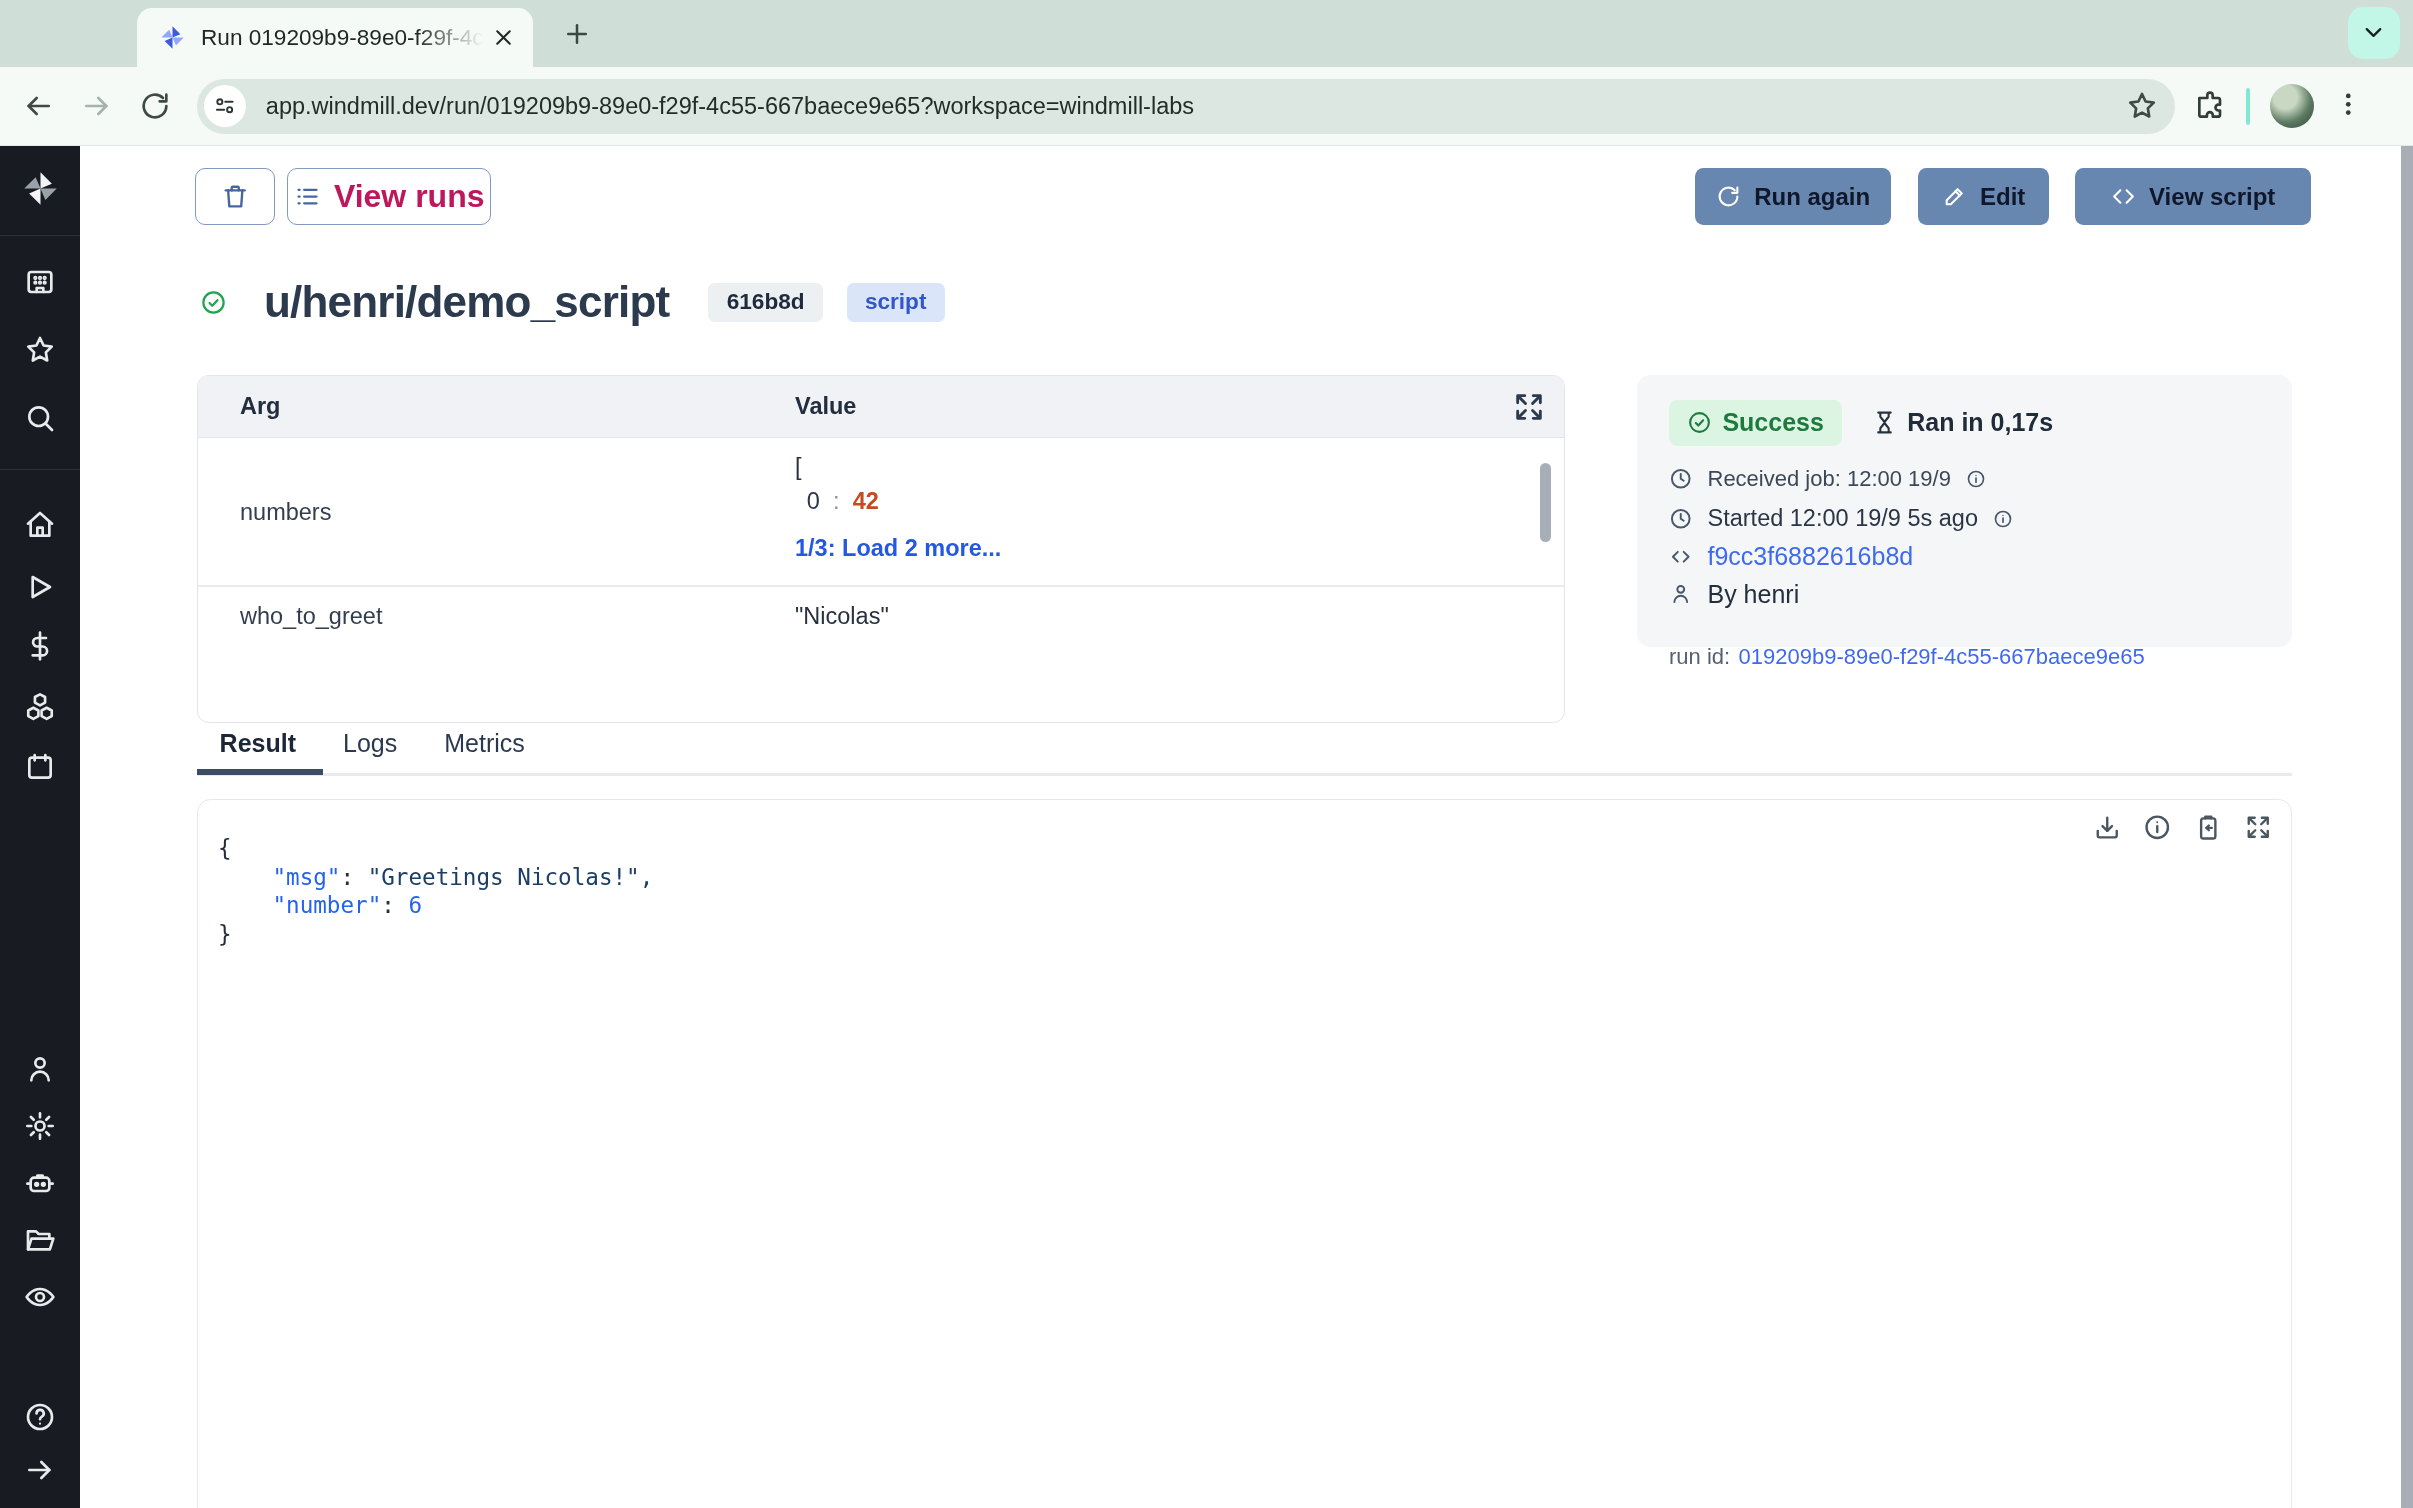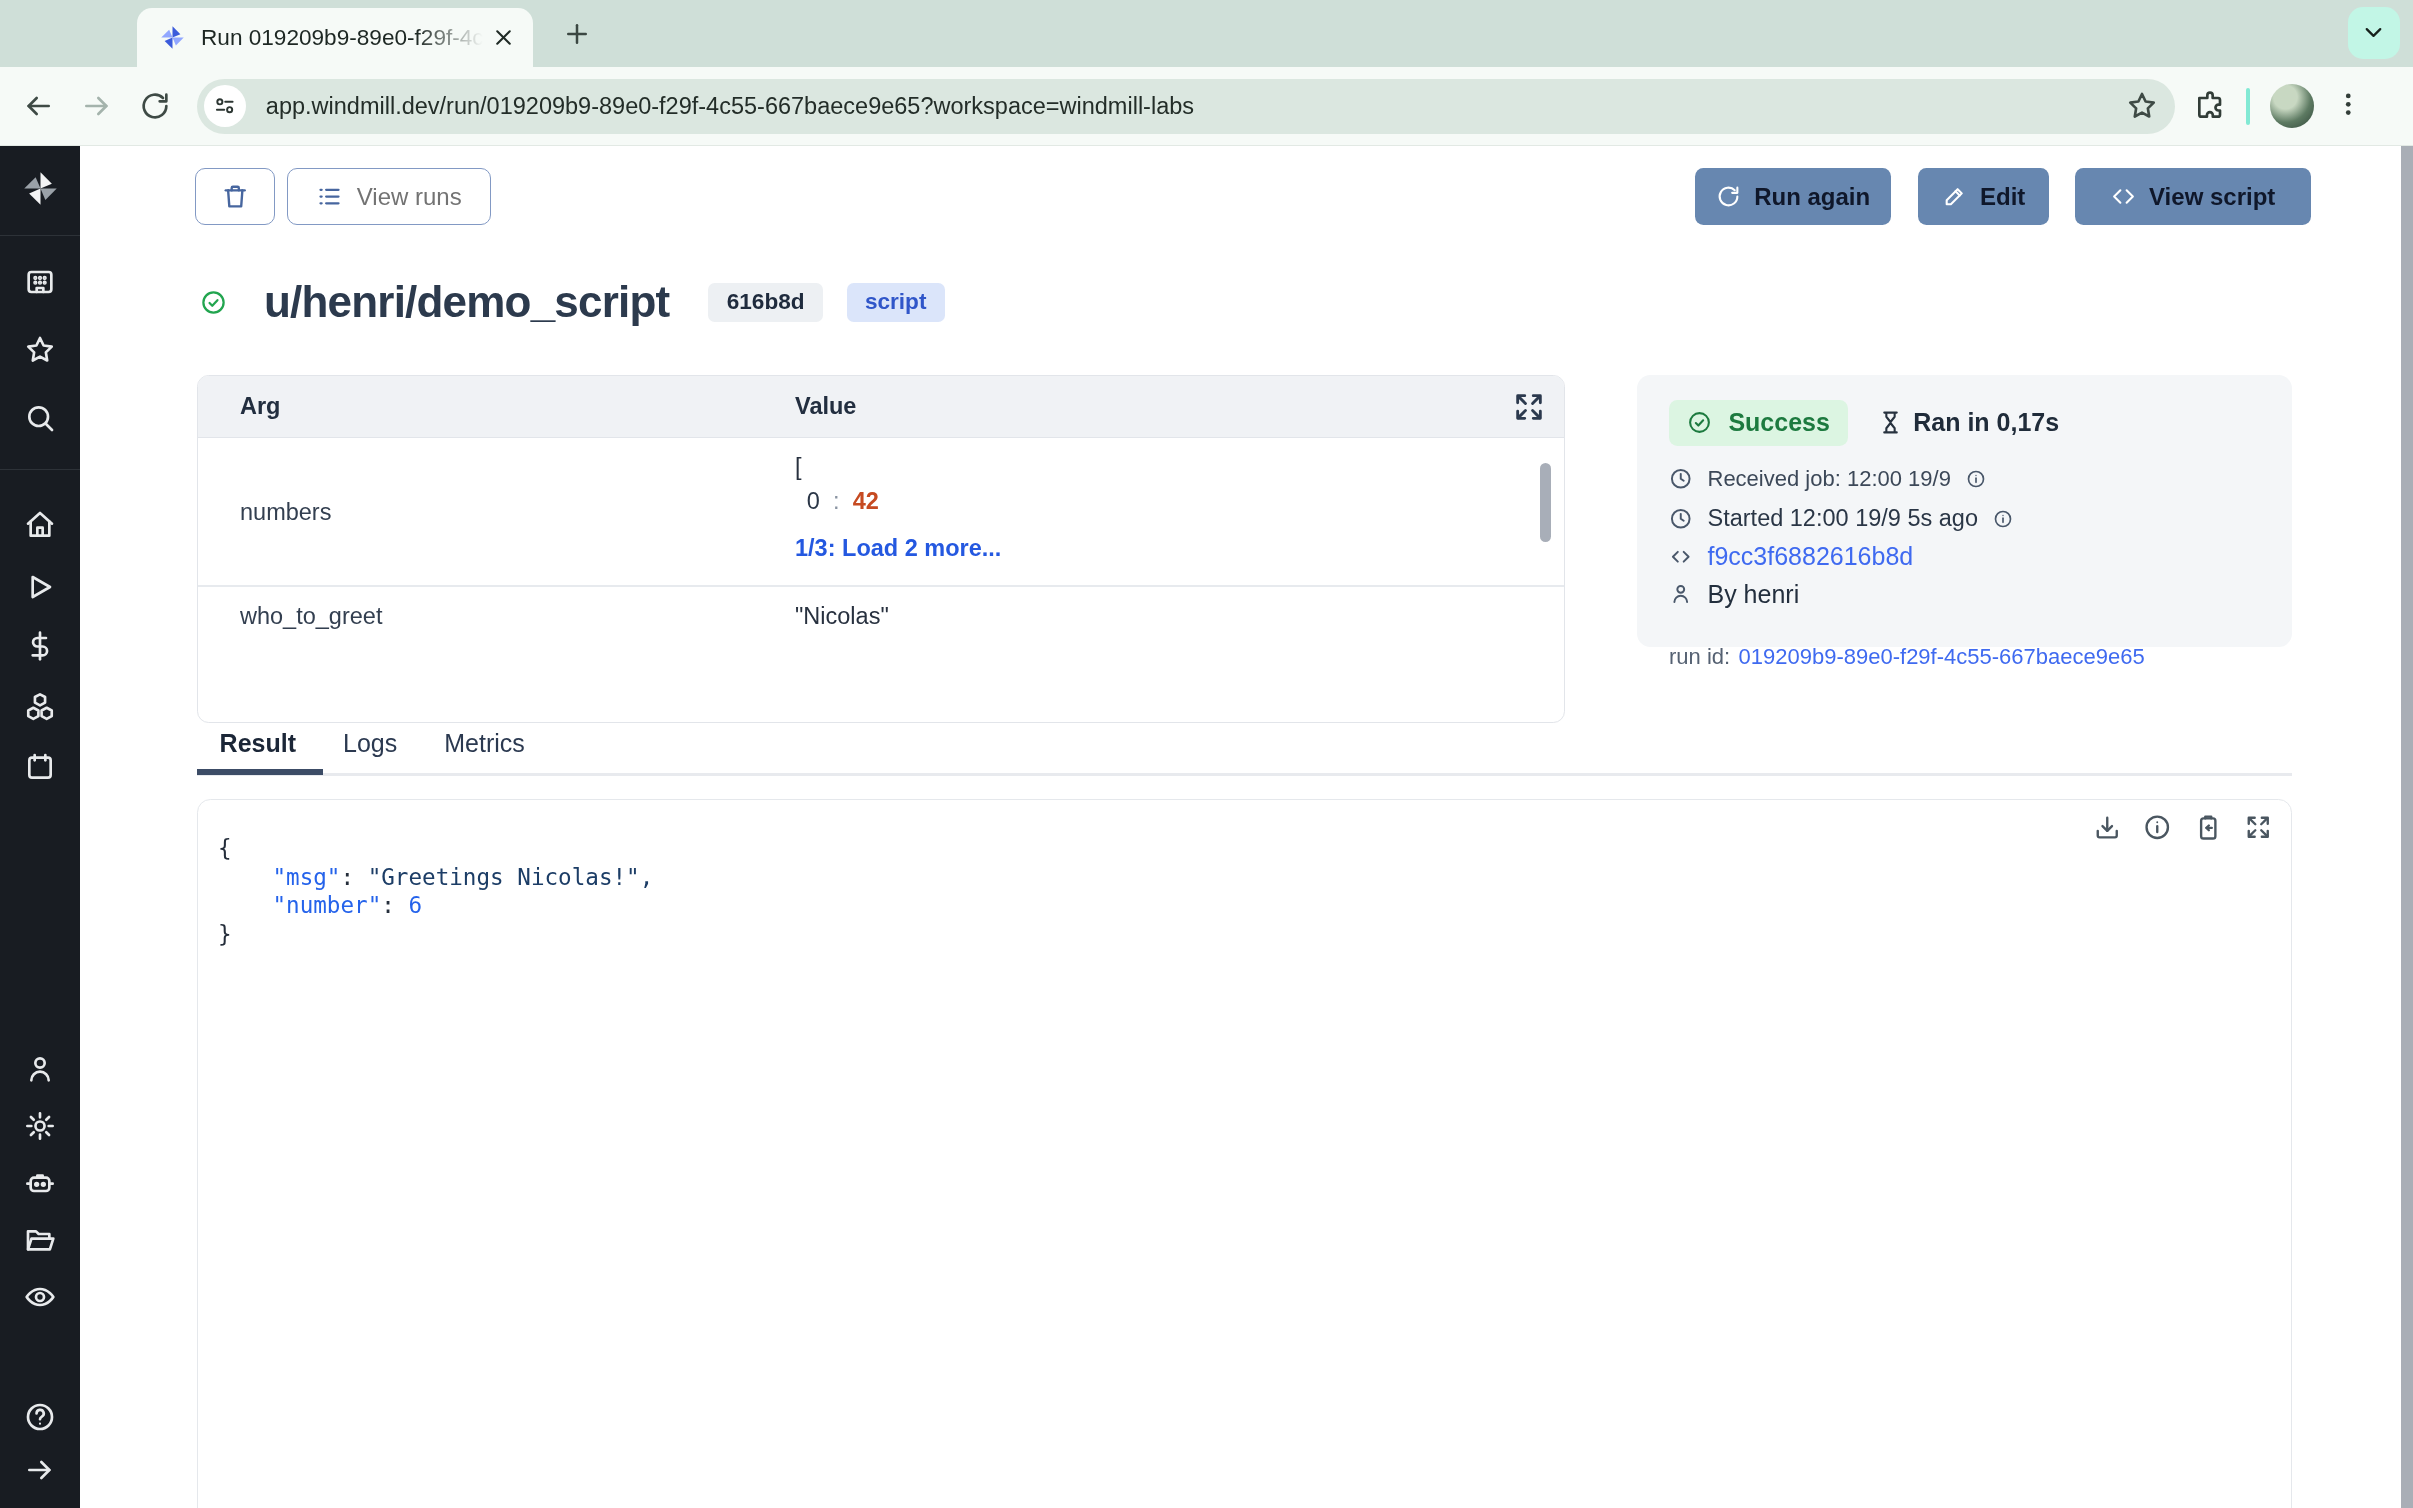--- a/index.html
+++ b/index.html
@@ -46,21 +46,21 @@
   .sidebar { position:absolute; left:0; top:146px; width:80px; height:1363px; background:#181c22; }
   .sb-item { position:absolute; left:0; width:80px; height:54px; display:flex; align-items:center; justify-content:center; color:#e8eaec; }
   .sb-div { position:absolute; left:0; width:80px; height:0.8px; background:#2d3238; }
 
   
   .page-scrollbar { position:absolute; right:0; top:146px; width:11.7px; height:1363px; background:#a9aeb6; }
   .content { position:absolute; left:80px; top:146px; right:0; bottom:0; background:#ffffff; }
 
   .btn-outline { position:absolute; height:57px; border:1.7px solid #8299c4; border-radius:10px; background:#ffffff;
                  color:#47669f; display:flex; align-items:center; justify-content:center; gap:13.4px; cursor:pointer; }
-  .btn-outline .lbl { font-size:24px; font-weight:400; color:#737373; }
+  .btn-outline .lbl { font-size:32px; font-weight:700; color:#be185d; }
   .btn-fill { position:absolute; height:57px; border-radius:8.4px; background:#6787b0; color:#ffffff;
               display:flex; align-items:center; justify-content:center; gap:13.4px; cursor:pointer; }
   .btn-fill .lbl { font-size:24px; font-weight:700; color:#0f172a; }
 
   .title-row { position:absolute; left:120px; top:131px; display:flex; align-items:center; }
   .title-check { color:#22a54f; margin-right:37px; }
   .page-title { font-size:44px; font-weight:700; color:#2c3a4d; letter-spacing:-0.8px; }
   .badge { height:39px; display:flex; align-items:center; padding:0 18.4px; border-radius:6.7px; font-size:22.6px; font-weight:600; }
   .badge-hash { margin-left:39px; background:#edf0f3; color:#1f2b3d; }
   .badge-type { margin-left:23.5px; background:#dbe5fa; color:#3056c9; }
@@ -81,21 +81,21 @@
   .json-more { margin-top:13.4px; font-size:23.5px; font-weight:600; color:#2458e0; line-height:34px; cursor:pointer; }
   .cell-scrollbar { position:absolute; right:13.4px; top:25px; width:11px; height:79px; border-radius:5.9px; background:#a8aeb8; }
   .args-sep { height:1.7px; background:#e7eaee; }
   .args-row2 { position:relative; height:58px; }
   .arg-value-text { position:absolute; left:597px; top:50%; transform:translateY(-50%); font-size:23.5px; color:#28313f; }
 
   
   .info-panel { position:absolute; left:1557px; top:229px; width:655px; height:272px; background:#f4f6f8; border-radius:13.4px; padding:25px 32px; }
   .info-row { display:flex; align-items:center; }
   .r1 { gap:30px; margin-bottom:20px; }
-  .status-badge { display:flex; align-items:center; gap:16px; background:#dcf5e2; border-radius:8.4px; padding:8.4px 18.4px; }
+  .status-badge { display:flex; align-items:center; gap:10px; background:#dcf5e2; border-radius:8.4px; padding:8.4px 18.4px; }
   .status-badge .txt { font-size:25px; font-weight:700; color:#1d7a3f; }
   .status-badge .ico { color:#1d7a3f; }
   .duration { display:flex; align-items:center; gap:10px; }
   .duration .txt { font-size:25px; font-weight:700; color:#202c3a; }
   .duration .ico { color:#27323f; }
   .r2 { gap:15px; margin-bottom:13.4px; color:#49576a; }
   .r2 .txt { font-size:22px; color:#3c4858; }
   .r3 { gap:15px; margin-bottom:10px; color:#49576a; }
   .r3 .txt { font-size:23.5px; color:#2a3646; }
   .r4 { gap:15px; margin-bottom:8.4px; color:#49576a; }

